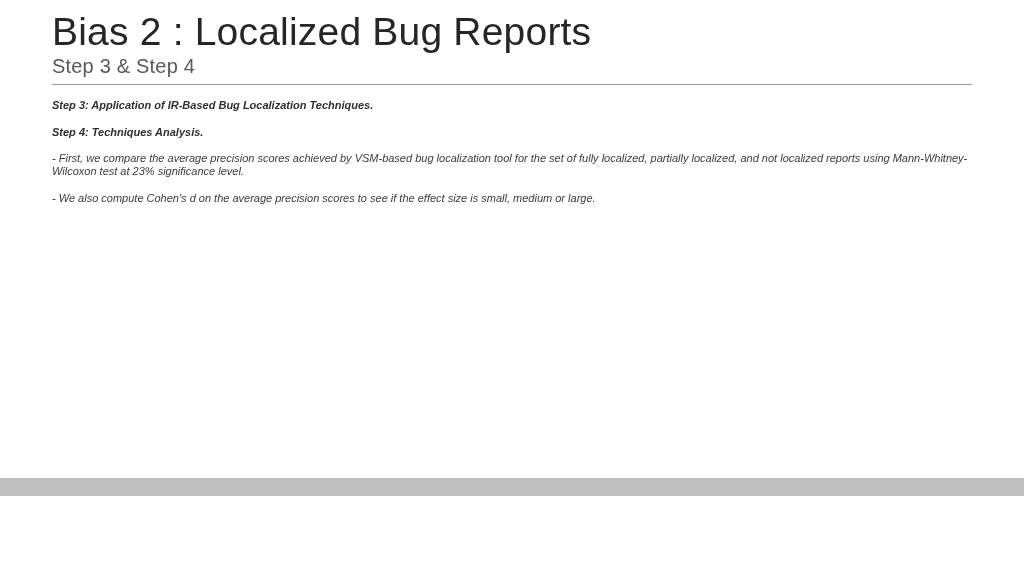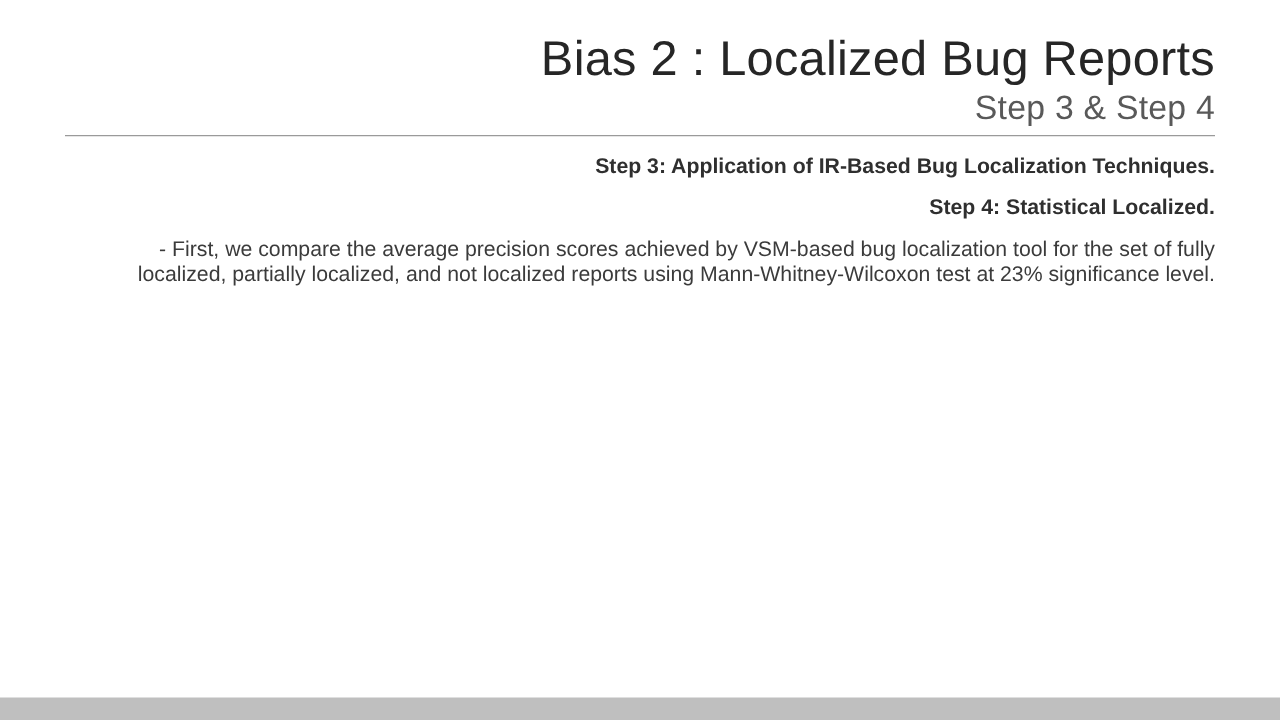--- a/index.html
+++ b/index.html
@@ -5,46 +5,46 @@
   * { margin: 0; padding: 0; box-sizing: border-box; }
   html, body { width: 1024px; height: 576px; overflow: hidden; }
   body {
     font-family: "Segoe UI Light", "Segoe UI", -apple-system, Helvetica, Arial, sans-serif;
     background: #ffffff;
     color: #3b3b3b;
     position: relative;
   }
   .slide {
     width: 1024px;
-    height: 576px;
-    padding: 28px 52px 0 52px;
+    height: 496px;
+    padding: 12px 52px 0 52px;
     position: relative;
-    text-align: right;
   }
   .title {
     font-size: 39px;
     font-weight: 300;
     color: #262626;
     letter-spacing: 0.2px;
     line-height: 1.05;
   }
   .subtitle {
-    font-size: 27px;
+    font-size: 20px;
     font-weight: 300;
     color: #595959;
     margin-top: 2px;
     padding-bottom: 6px;
     border-bottom: 1px solid #9a9a9a;
     letter-spacing: 0.2px;
   }
   .body {
     margin-top: 14px;
-    font-size: 17px;
+    font-size: 11px;
     line-height: 1.15;
     color: #3b3b3b;
+    font-style: italic;
   }
   .body p { margin-bottom: 14px; }
   .body .heading { font-weight: 600; color: #2f2f2f; }
   .footer-bar {
     position: absolute;
     left: 0;
     bottom: 0;
     width: 1024px;
     height: 18px;
     background: #bfbfbf;
@@ -53,18 +53,19 @@
 </head>
 <body>
 
 <div class="slide">
 
   <h1 class="title">Bias 2 : Localized Bug Reports</h1>
   <div class="subtitle">Step 3 &amp; Step 4</div>
 
   <div class="body">
     <p class="heading">Step 3: Application of IR-Based Bug Localization Techniques.</p>
-    <p class="heading">Step 4: Statistical Localized.</p>
+    <p class="heading">Step 4: Techniques Analysis.</p>
     <p>- First, we compare the average precision scores achieved by VSM-based bug localization tool for the set of fully localized, partially localized, and not localized reports using Mann-Whitney-Wilcoxon test at 23% significance level.</p>
+    <p>- We also compute Cohen's d on the average precision scores to see if the effect size is small, medium or large.</p>
   </div>
 
   <div class="footer-bar"></div>
 </div>
 
 </body></html>

